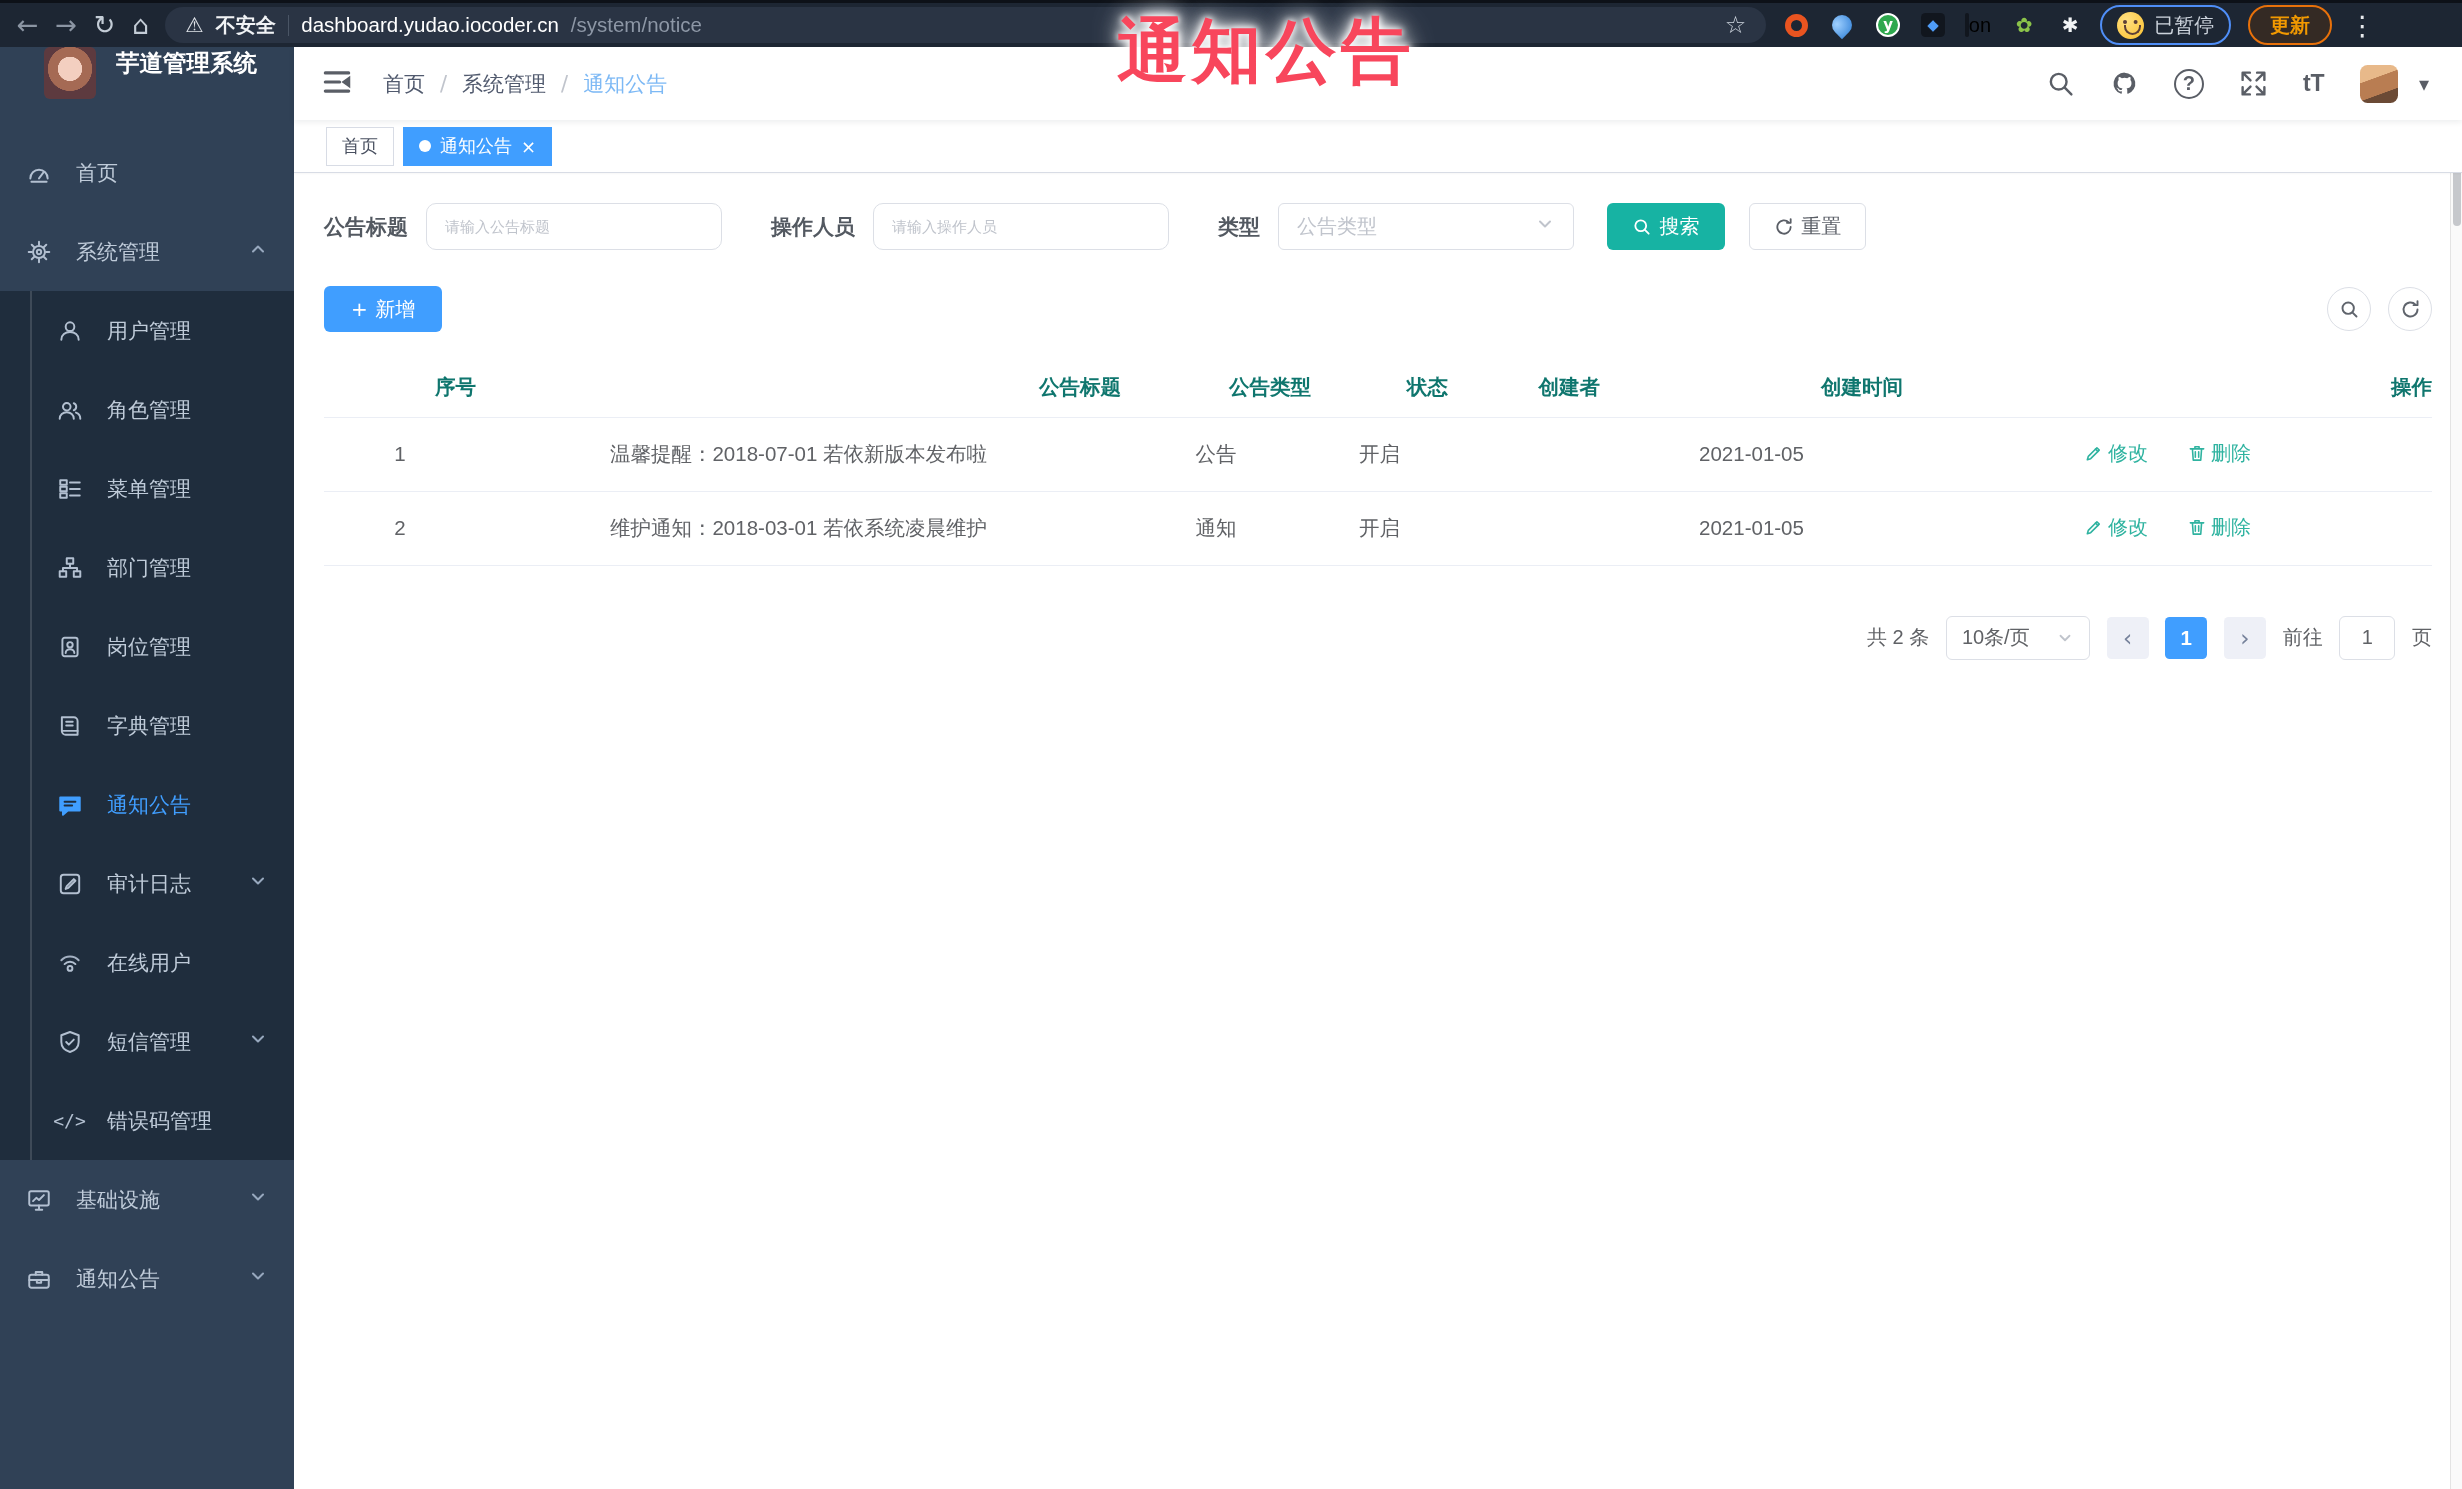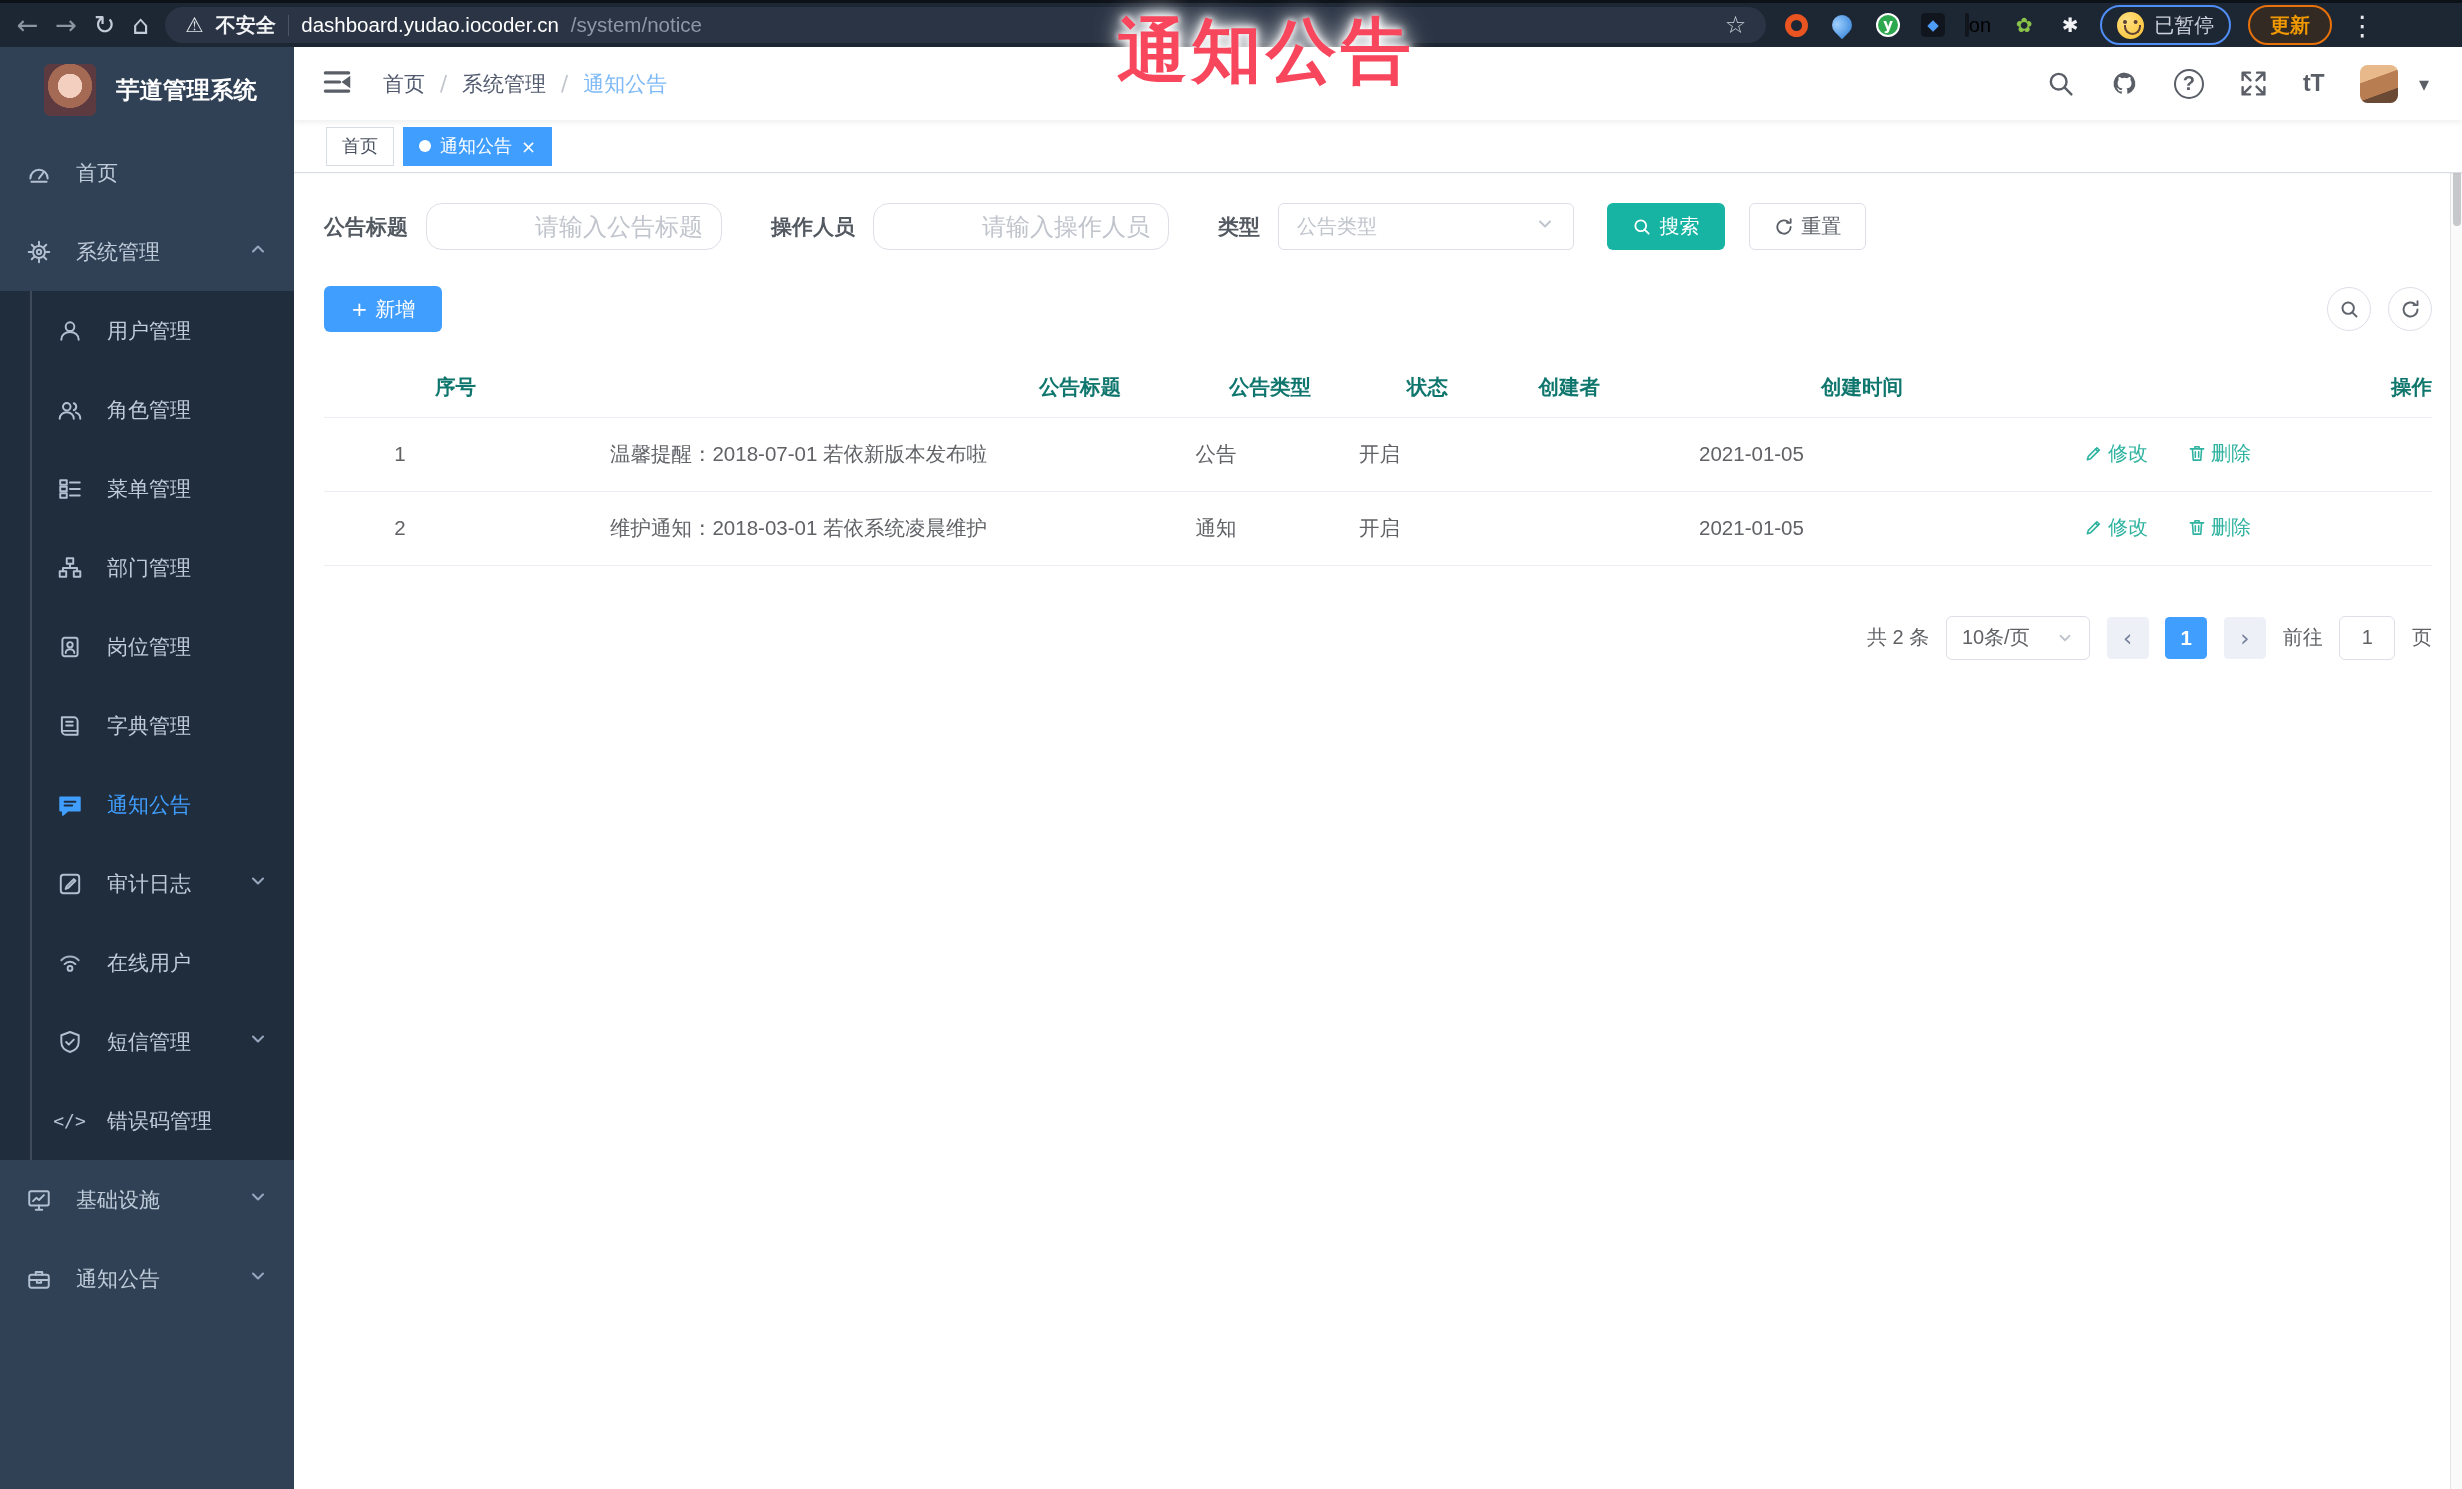--- a/index.html
+++ b/index.html
@@ -49,21 +49,21 @@
   
   .overlay-note { position:absolute; left:1117px; top:4.6px; z-index:99; font-size:70px;
     font-weight:700; letter-spacing:4.6px; color:#f8465c; white-space:nowrap;
     text-shadow:0 0 6px #fff,0 0 12px #fff,0 0 20px rgba(255,255,255,.95),0 0 30px rgba(255,255,255,.8); }
 
   
   .app { display:flex; height:1443px; position:relative; }
 
   
   .sidebar { width:294px; background:#304156; flex:none; display:flex; flex-direction:column; }
-  .logo-row { height:86px; display:flex; align-items:center; gap:20px; padding-left:44px; }
+  .logo-row { height:86px; display:flex; align-items:flex-start; gap:20px; padding-left:44px; }
   .logo-img { width:52px; height:52px; border-radius:6px; flex:none;
     background:radial-gradient(circle at 50% 42%,#f3cfc0 0 30%,#a56a54 31% 55%,#5d3a3f 56%); }
   .logo-title { color:#fff; font-size:23.5px; font-weight:700; }
   .s-item { height:79px; display:flex; align-items:center; gap:23px; position:relative;
     color:#bfcbd9; font-size:21px; cursor:pointer; }
   .lv1 { padding-left:24px; }
   .lv2 { padding-left:55px; }
   .submenu { background:#1f2d3d; position:relative; }
   .submenu::before { content:""; position:absolute; left:30px; top:0; bottom:0; width:1.5px;
     background:rgba(255,255,255,.14); }
@@ -106,22 +106,22 @@
     border:0.8px solid #d8dce5; background:#fff; color:#495060; font-size:18px; cursor:pointer; }
   .tab.active { background:#409eff; border-color:#409eff; color:#fff; }
   .tab .dot { width:12px; height:12px; border-radius:50%; background:#fff; }
   .tab .x { font-size:18px; }
 
   .content { flex:1; padding:30px; position:relative; }
 
   
   .filters { display:flex; align-items:center; margin-bottom:36px; }
   .f-label { font-size:21px; font-weight:700; color:#535961; margin-right:18px; white-space:nowrap; }
-  .f-input { width:296px; height:47px; border:1.5px solid #dcdfe6; border-radius:16px;
-    padding:0 18px; font-size:24px; color:#606266; outline:none;text-align:right; }
+  .f-input { width:296px; height:47px; border:1.5px solid #dcdfe6; border-radius:10px;
+    padding:0 18px; font-size:15px; color:#606266; outline:none; }
   .f-input::placeholder { color:#c0c4cc; }
   .f-gap { width:49px; }
   .f-select { width:296px; height:47px; border:1.5px solid #dcdfe6; border-radius:6px;
     display:flex; align-items:center; padding:0 18px; color:#c0c4cc; font-size:20px;
     position:relative; cursor:pointer; }
   .f-select .sel-chev { margin-left:auto; }
   .f-select svg { width:20px; height:20px; stroke:#c0c4cc; stroke-width:2.4; fill:none;
     stroke-linecap:round; stroke-linejoin:round; }
   .btn { display:inline-flex; align-items:center; justify-content:center; gap:7.6px;
     height:47px; border-radius:6px; font-size:20px; cursor:pointer; border:1.5px solid transparent; }

